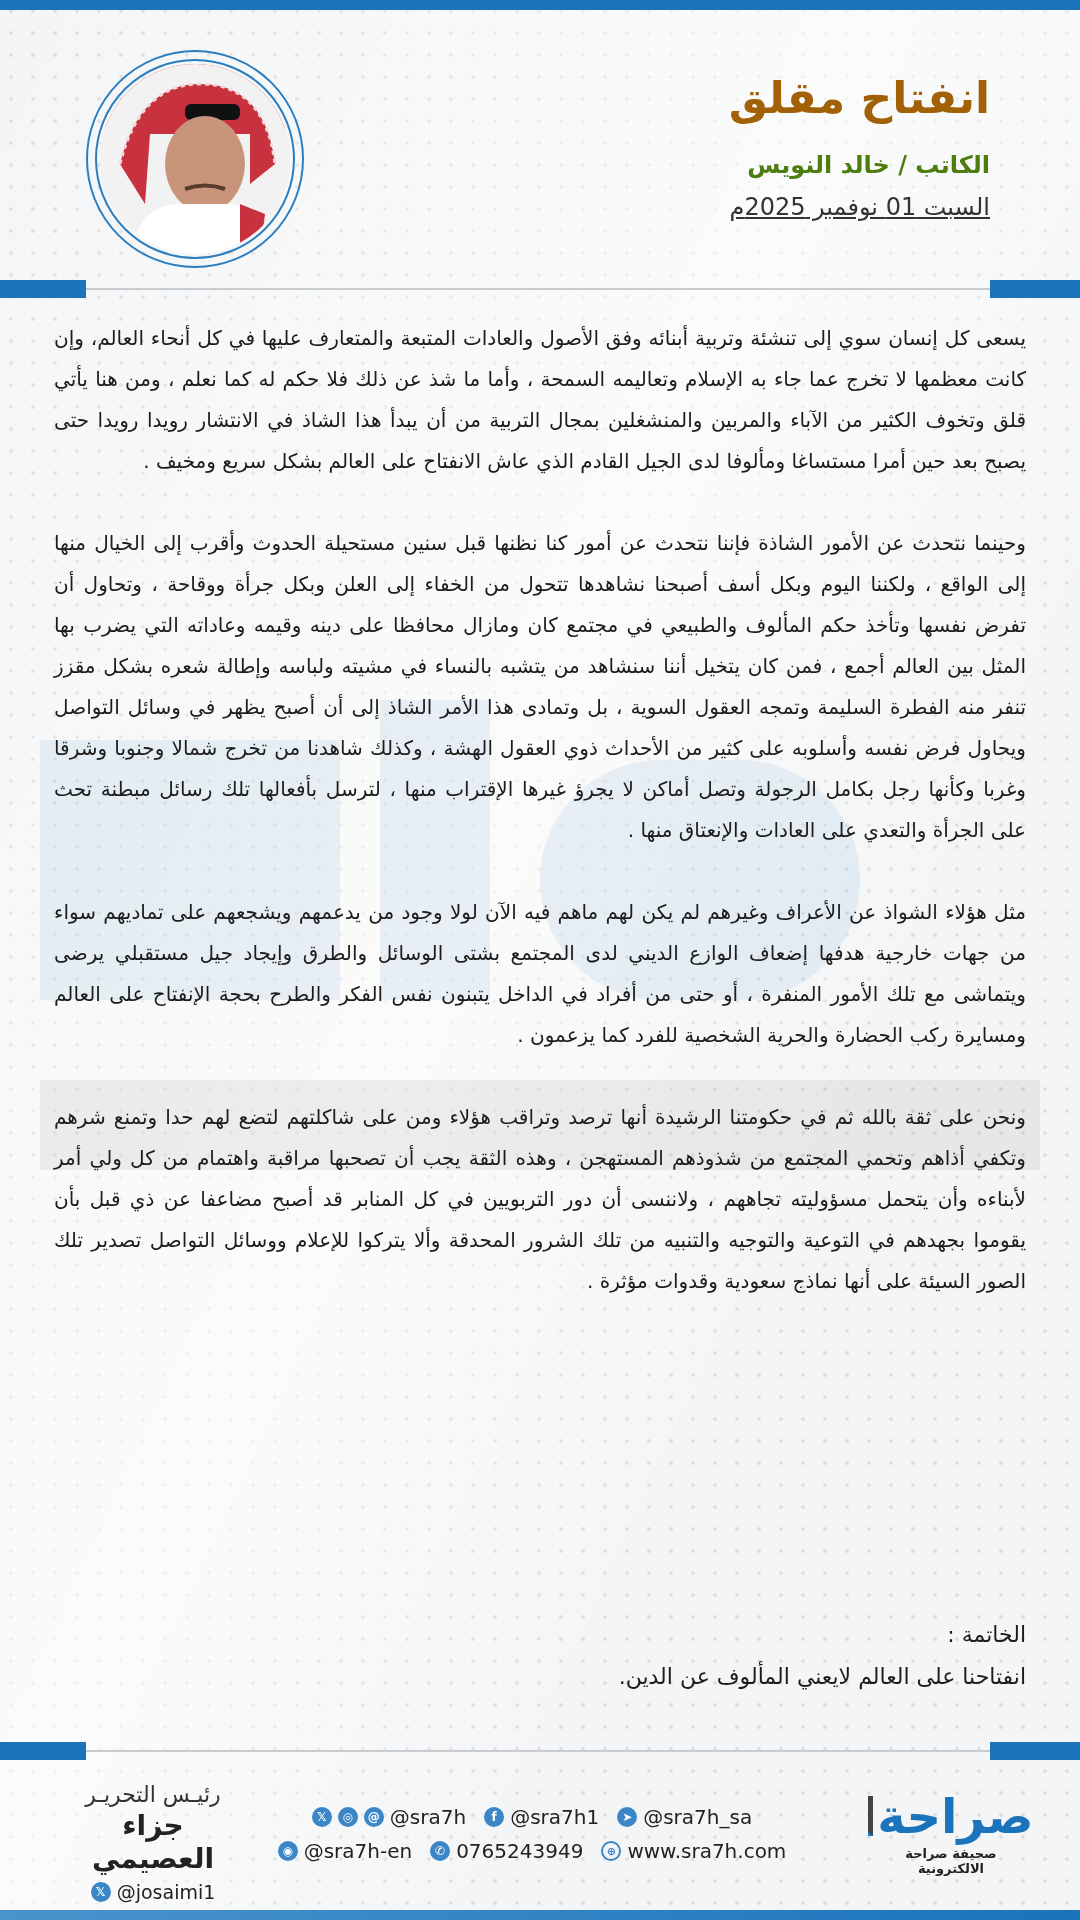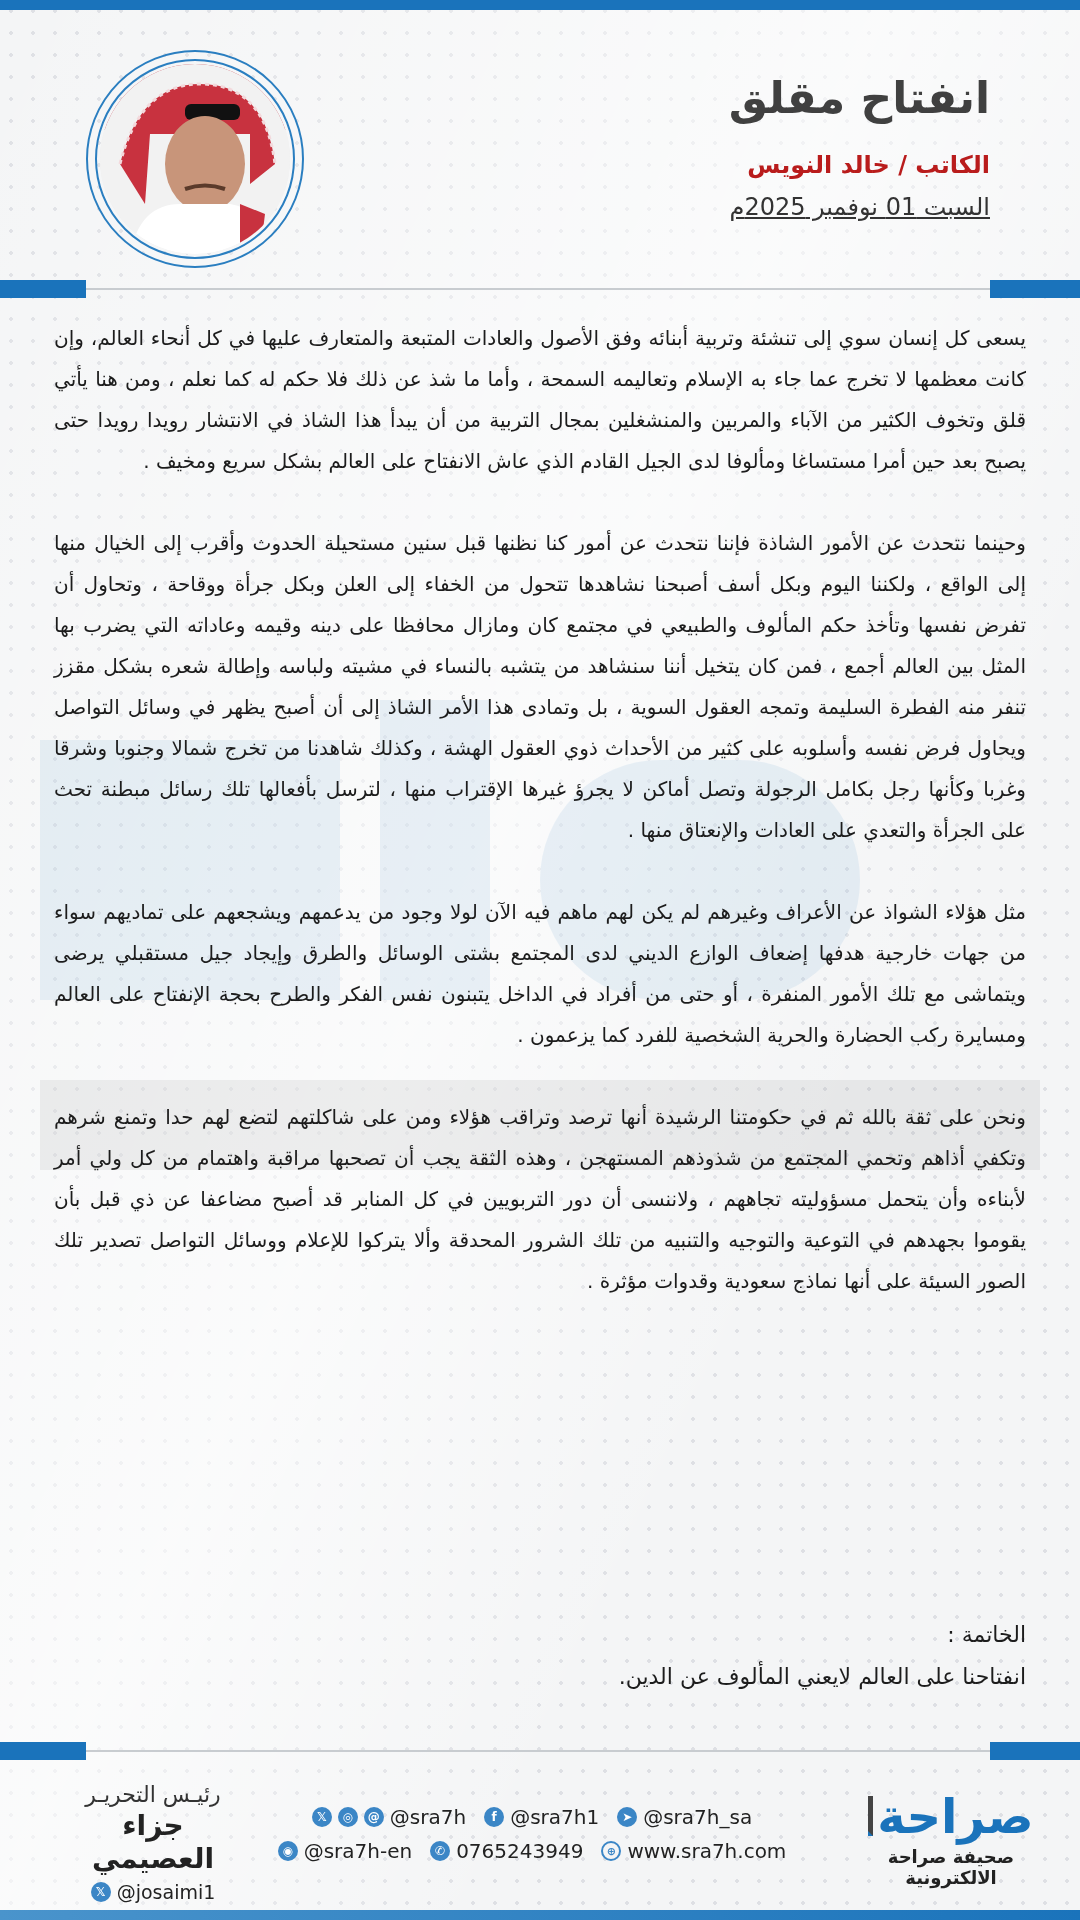--- a/index.html
+++ b/index.html
@@ -33,22 +33,22 @@
   .ring-outer { position:absolute; inset:0; border-radius:50%; border:2px solid #2a7ec0; }
   .ring-inner { position:absolute; inset:9px; border-radius:50%; border:2px solid #2a7ec0; }
   .avatar {
     position:absolute; inset:14px; border-radius:50%; overflow:hidden;
     background: radial-gradient(circle at 55% 45%, #c9987a 0 22%, transparent 23%),
                 linear-gradient(180deg, #c33a48 0 35%, #eeeeee 35% 100%);
   }
   .avatar svg { width:100%; height:100%; display:block; }
 
   .title-block { position:absolute; right:90px; top:62px; text-align:right; direction:rtl; }
-  .article-title { font-family:"DejaVu Sans", sans-serif; font-weight:bold; font-size:44px; color:#404040; margin:0; line-height:1.2; }
-  .author { font-weight:bold; font-size:24px; color:#b91c1c; margin-top:26px; }
+  .article-title { font-family:"DejaVu Sans", sans-serif; font-weight:bold; font-size:44px; color:#a16207; margin:0; line-height:1.2; }
+  .author { font-weight:bold; font-size:24px; color:#4d7c0f; margin-top:26px; }
   .date { font-size:24px; color:#333; margin-top:14px;text-decoration:underline; }
 
   .divider { position:absolute; left:0; width:1080px; height:18px; z-index:1; }
   .divider .line { position:absolute; left:86px; right:90px; top:8px; height:2px; background:#c8ccd0; }
   .divider .blk-l { position:absolute; left:0; top:0; width:86px; height:18px; background:#1a73bb; }
   .divider .blk-r { position:absolute; right:0; top:0; width:90px; height:18px; background:#1a73bb; }
 
   .article { position:absolute; left:54px; right:54px; top:318px; direction:rtl; text-align:justify;
     font-family:"DejaVu Sans", sans-serif; font-size:20px; line-height:41px; color:#1c1c1c; z-index:1; }
   .article p { margin:0 0 41px 0; text-align-last:right; }
@@ -65,21 +65,21 @@
   .social .row { display:flex; align-items:center; justify-content:center; gap:18px; height:34px; }
   .social .item { display:flex; align-items:center; gap:6px; }
   .ic { width:20px; height:20px; border-radius:50%; background:#3b86c6; color:#fff; display:inline-flex;
     align-items:center; justify-content:center; font-size:12px; font-weight:bold; flex:none; }
   .ic.globe { background:transparent; color:#3b86c6; border:2px solid #3b86c6; width:16px; height:16px; font-size:11px; }
 
   .logo { position:absolute; right:54px; top:28px; width:150px; text-align:center; }
   .logo-mark { display:flex; align-items:flex-end; justify-content:center; gap:4px; height:56px; }
   .logo-text { font-size:48px; font-weight:bold; color:#1a73bb; direction:rtl; line-height:56px;margin-top:33px; }
   .logo-sq { width:20px; height:30px; border:5px solid #444; border-left:none; border-bottom-color:#1a73bb; margin-bottom:8px; }
-  .logo-sub { font-size:18px; font-weight:bold; color:#222; direction:rtl; margin-top:2px; }
+  .logo-sub { font-size:13px; font-weight:bold; color:#222; direction:rtl; margin-top:2px; }
 </style>
 </head>
 <body>
 
 <div class="bg-dots"></div>
 <div class="bg-sheen"></div>
 <svg class="watermark" viewBox="0 0 1000 480">
   <rect x="0" y="40" width="300" height="260" fill="#1a73bb"></rect>
   <rect x="340" y="0" width="110" height="300" fill="#1a73bb"></rect>
   <rect x="500" y="60" width="320" height="240" rx="120" fill="#1a73bb"></rect>

